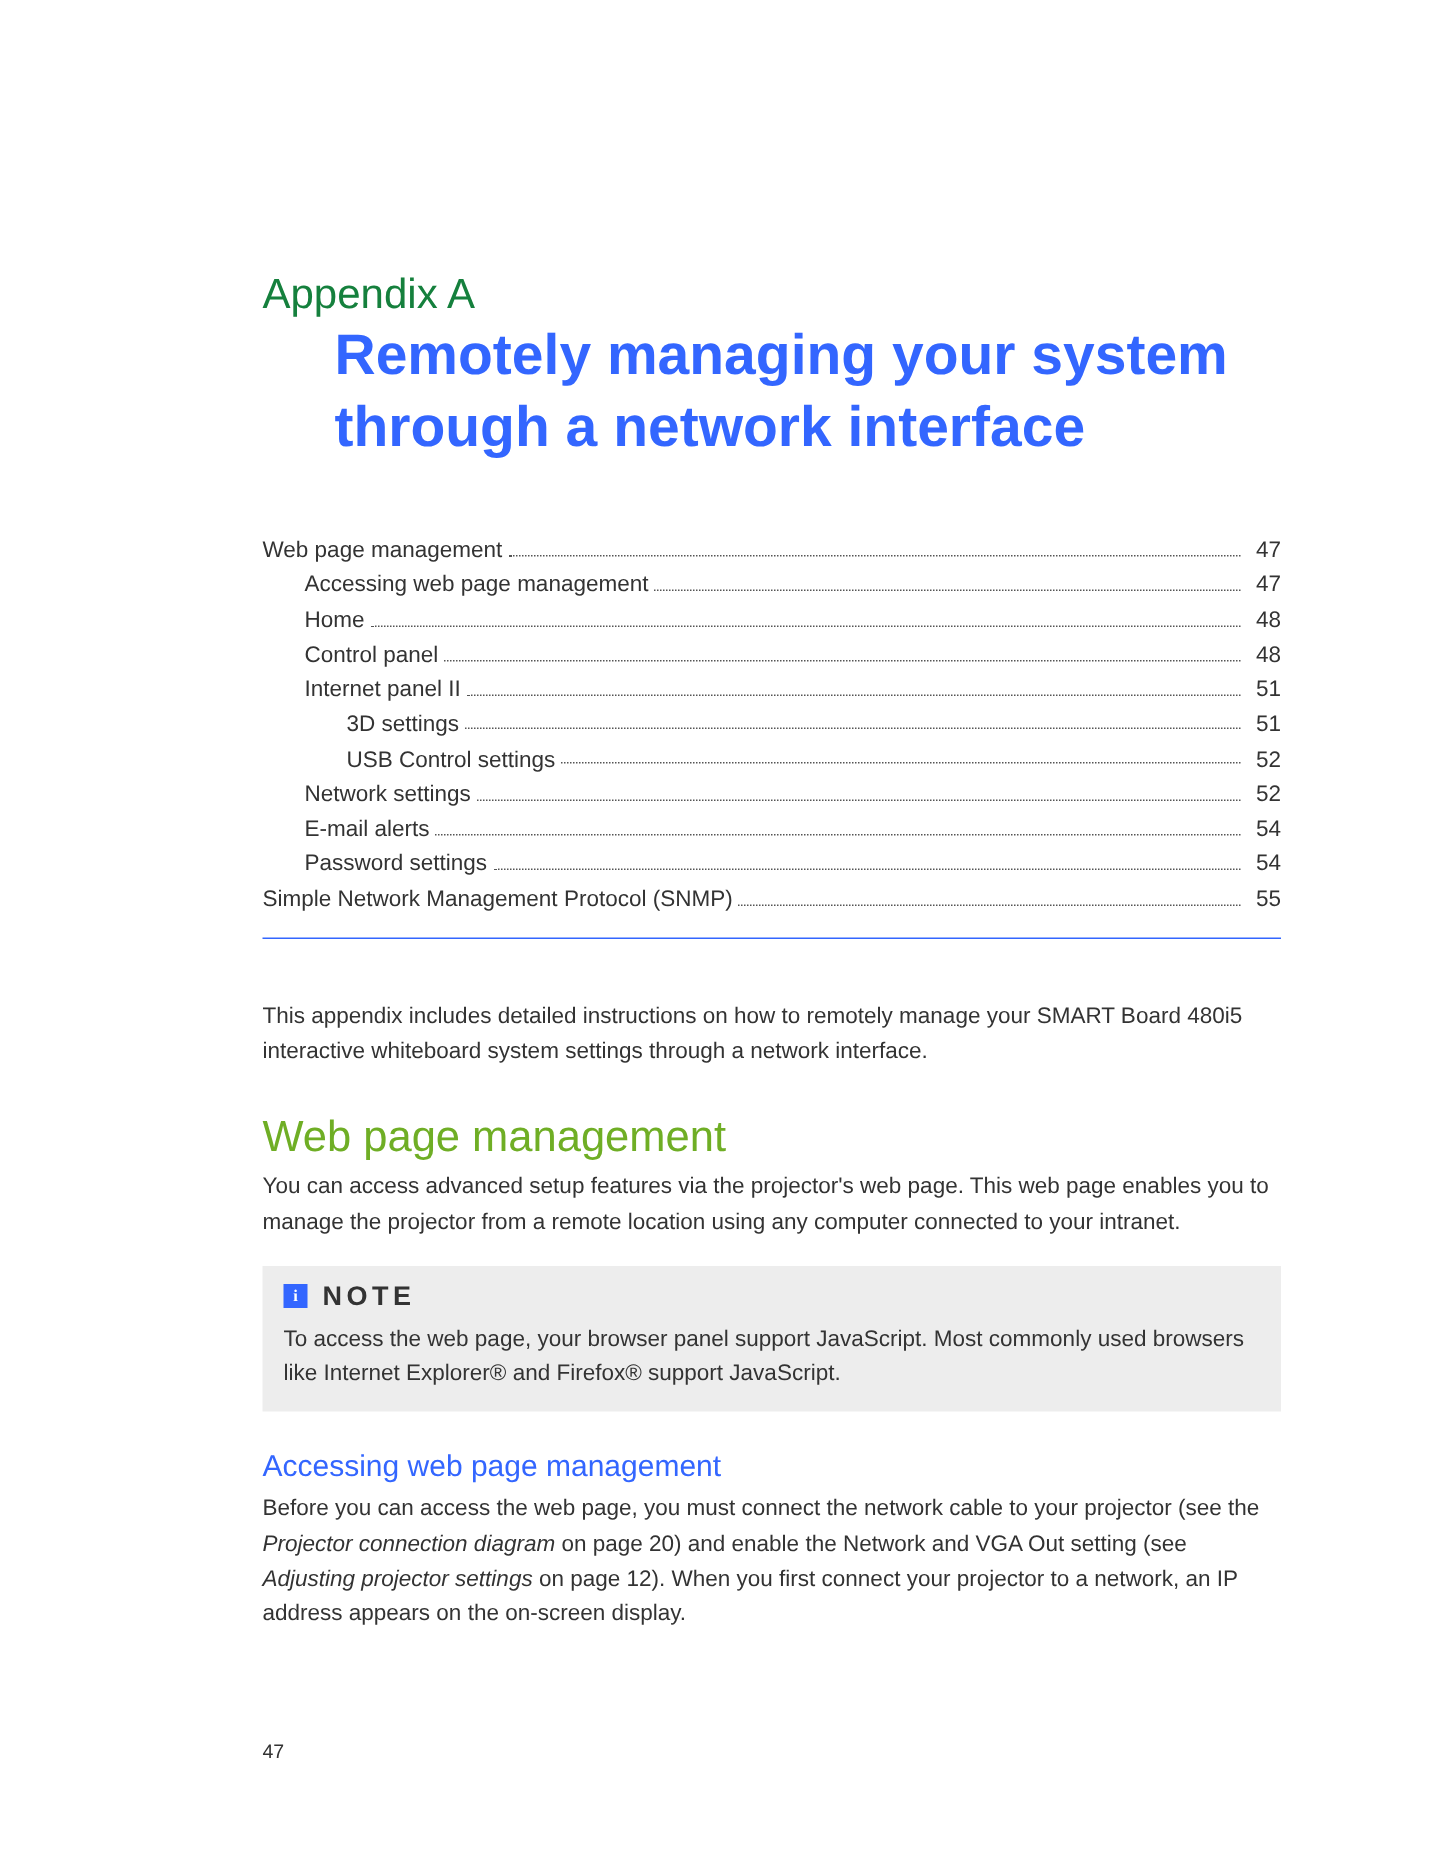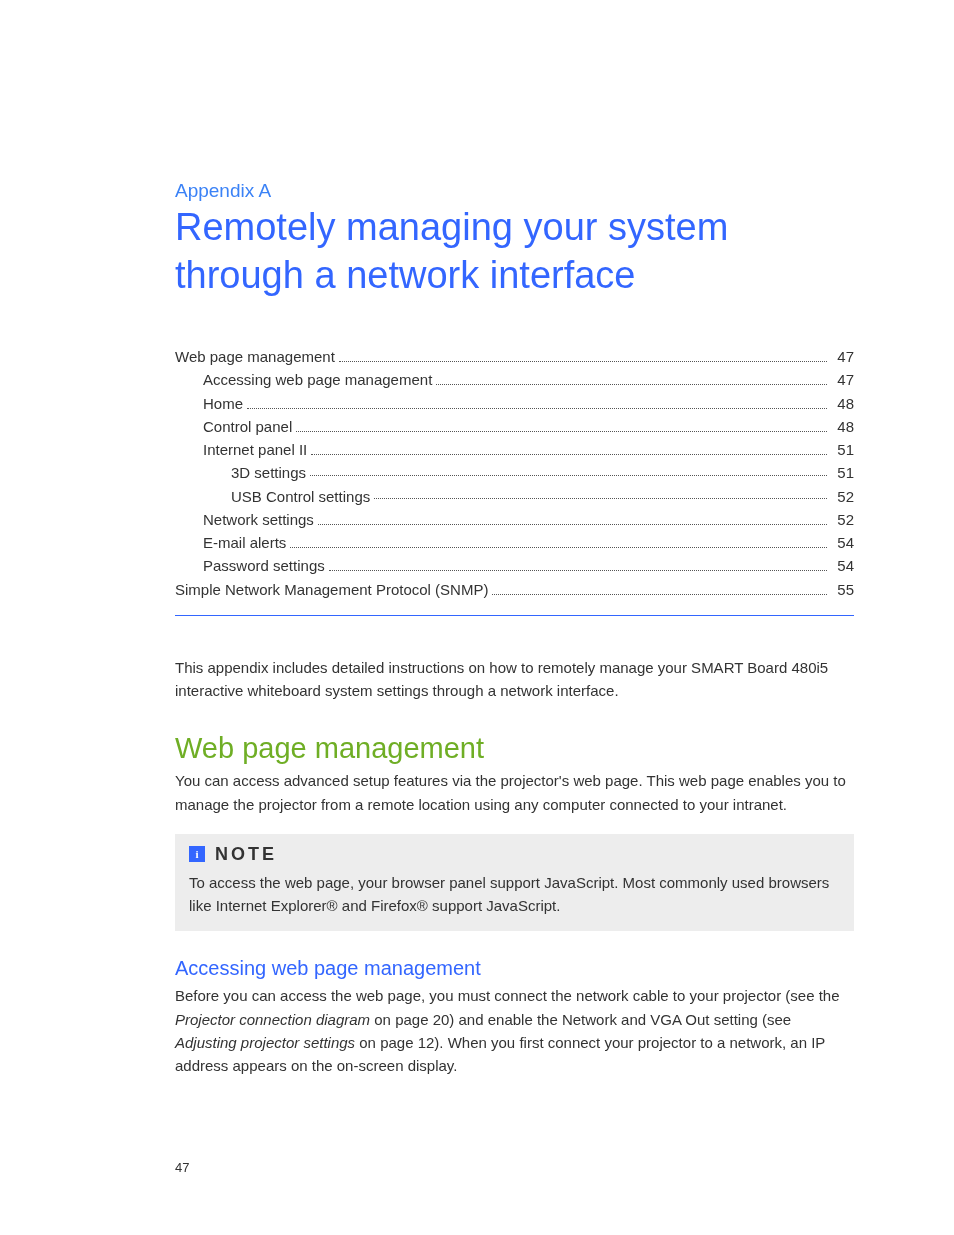--- a/index.html
+++ b/index.html
@@ -10,31 +10,32 @@
     color: #333;
   }
   .page {
     width: 954px;
     height: 1235px;
     box-sizing: border-box;
     padding: 180px 100px 60px 175px;
     position: relative;
   }
   .appendix-label {
-    font-size: 19px;
-    color: #3b82f6;
+    font-size: 28px;
+    color: #15803d;
     font-weight: 400;
     margin-bottom: 2px;
   }
   .appendix-title {
     font-size: 38px;
     color: #3366ff;
-    font-weight: 400;
+    font-weight: 700;
     line-height: 1.25;
     margin-bottom: 46px;
+    margin-left: 48px;
   }
   .toc {
     font-size: 15px;
     color: #333;
     border-bottom: 1px solid #3366ff;
     padding-bottom: 14px;
     margin-bottom: 40px;
   }
   .toc-row {
     display: flex;

